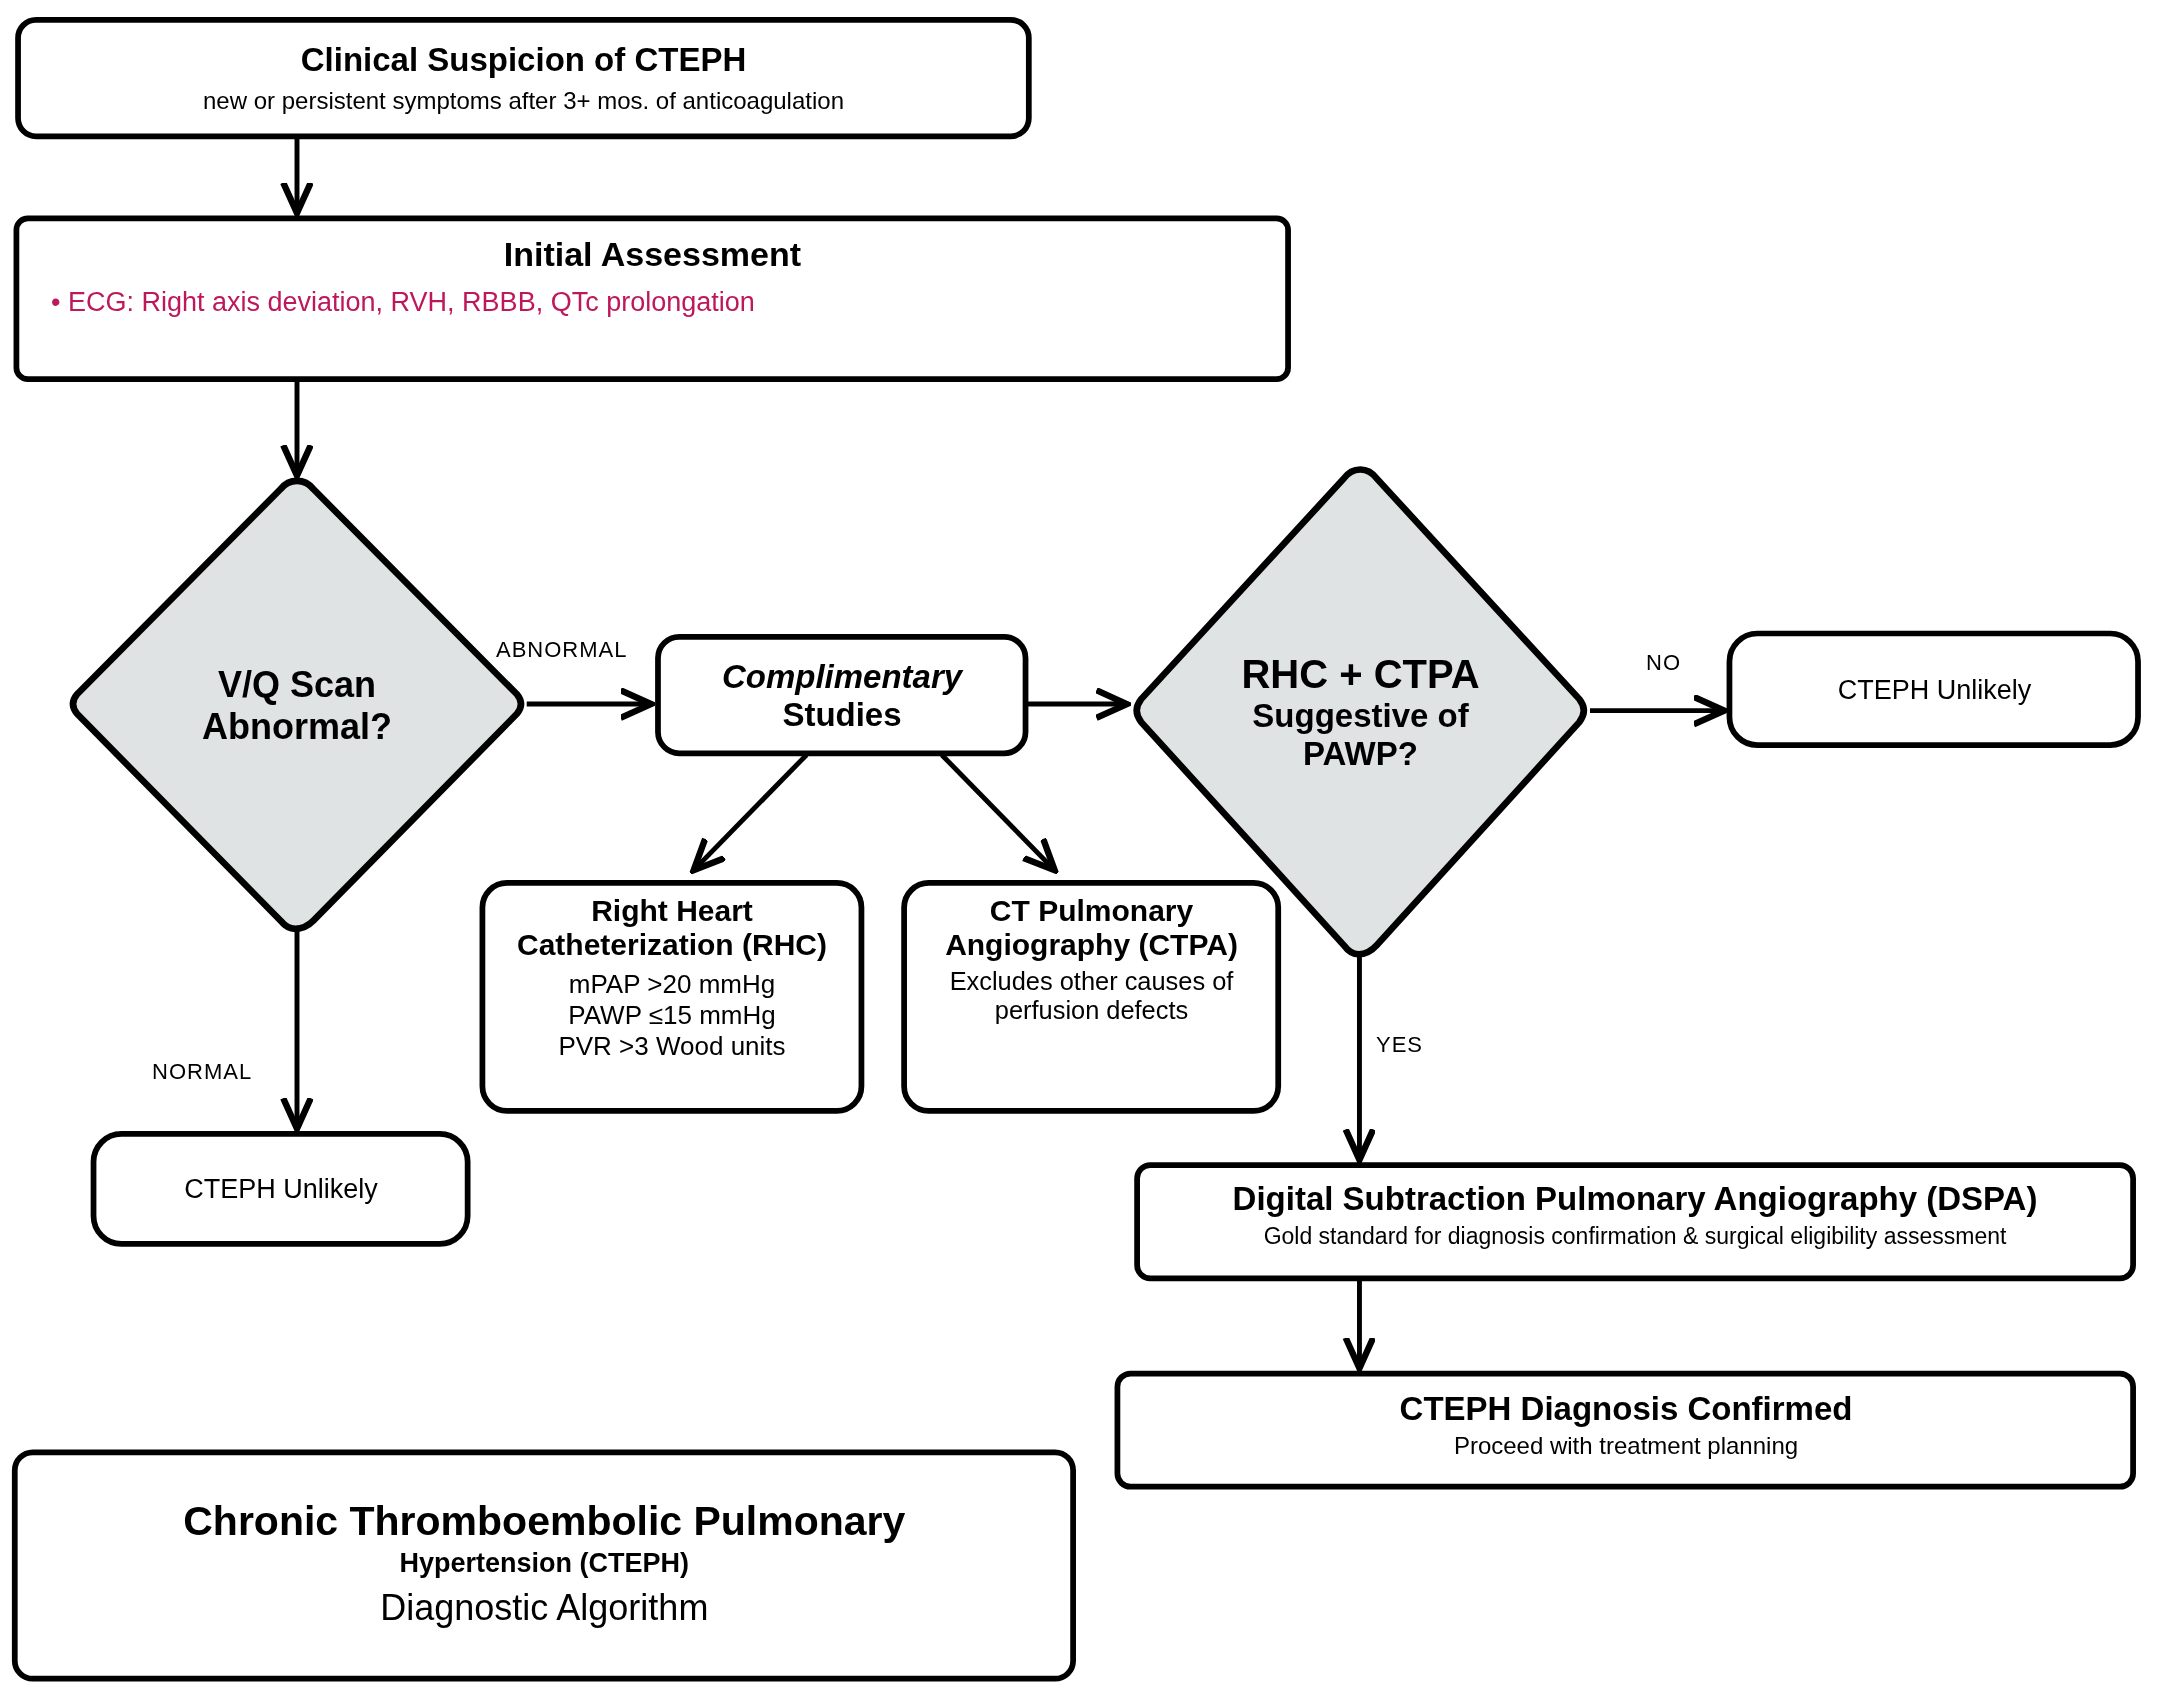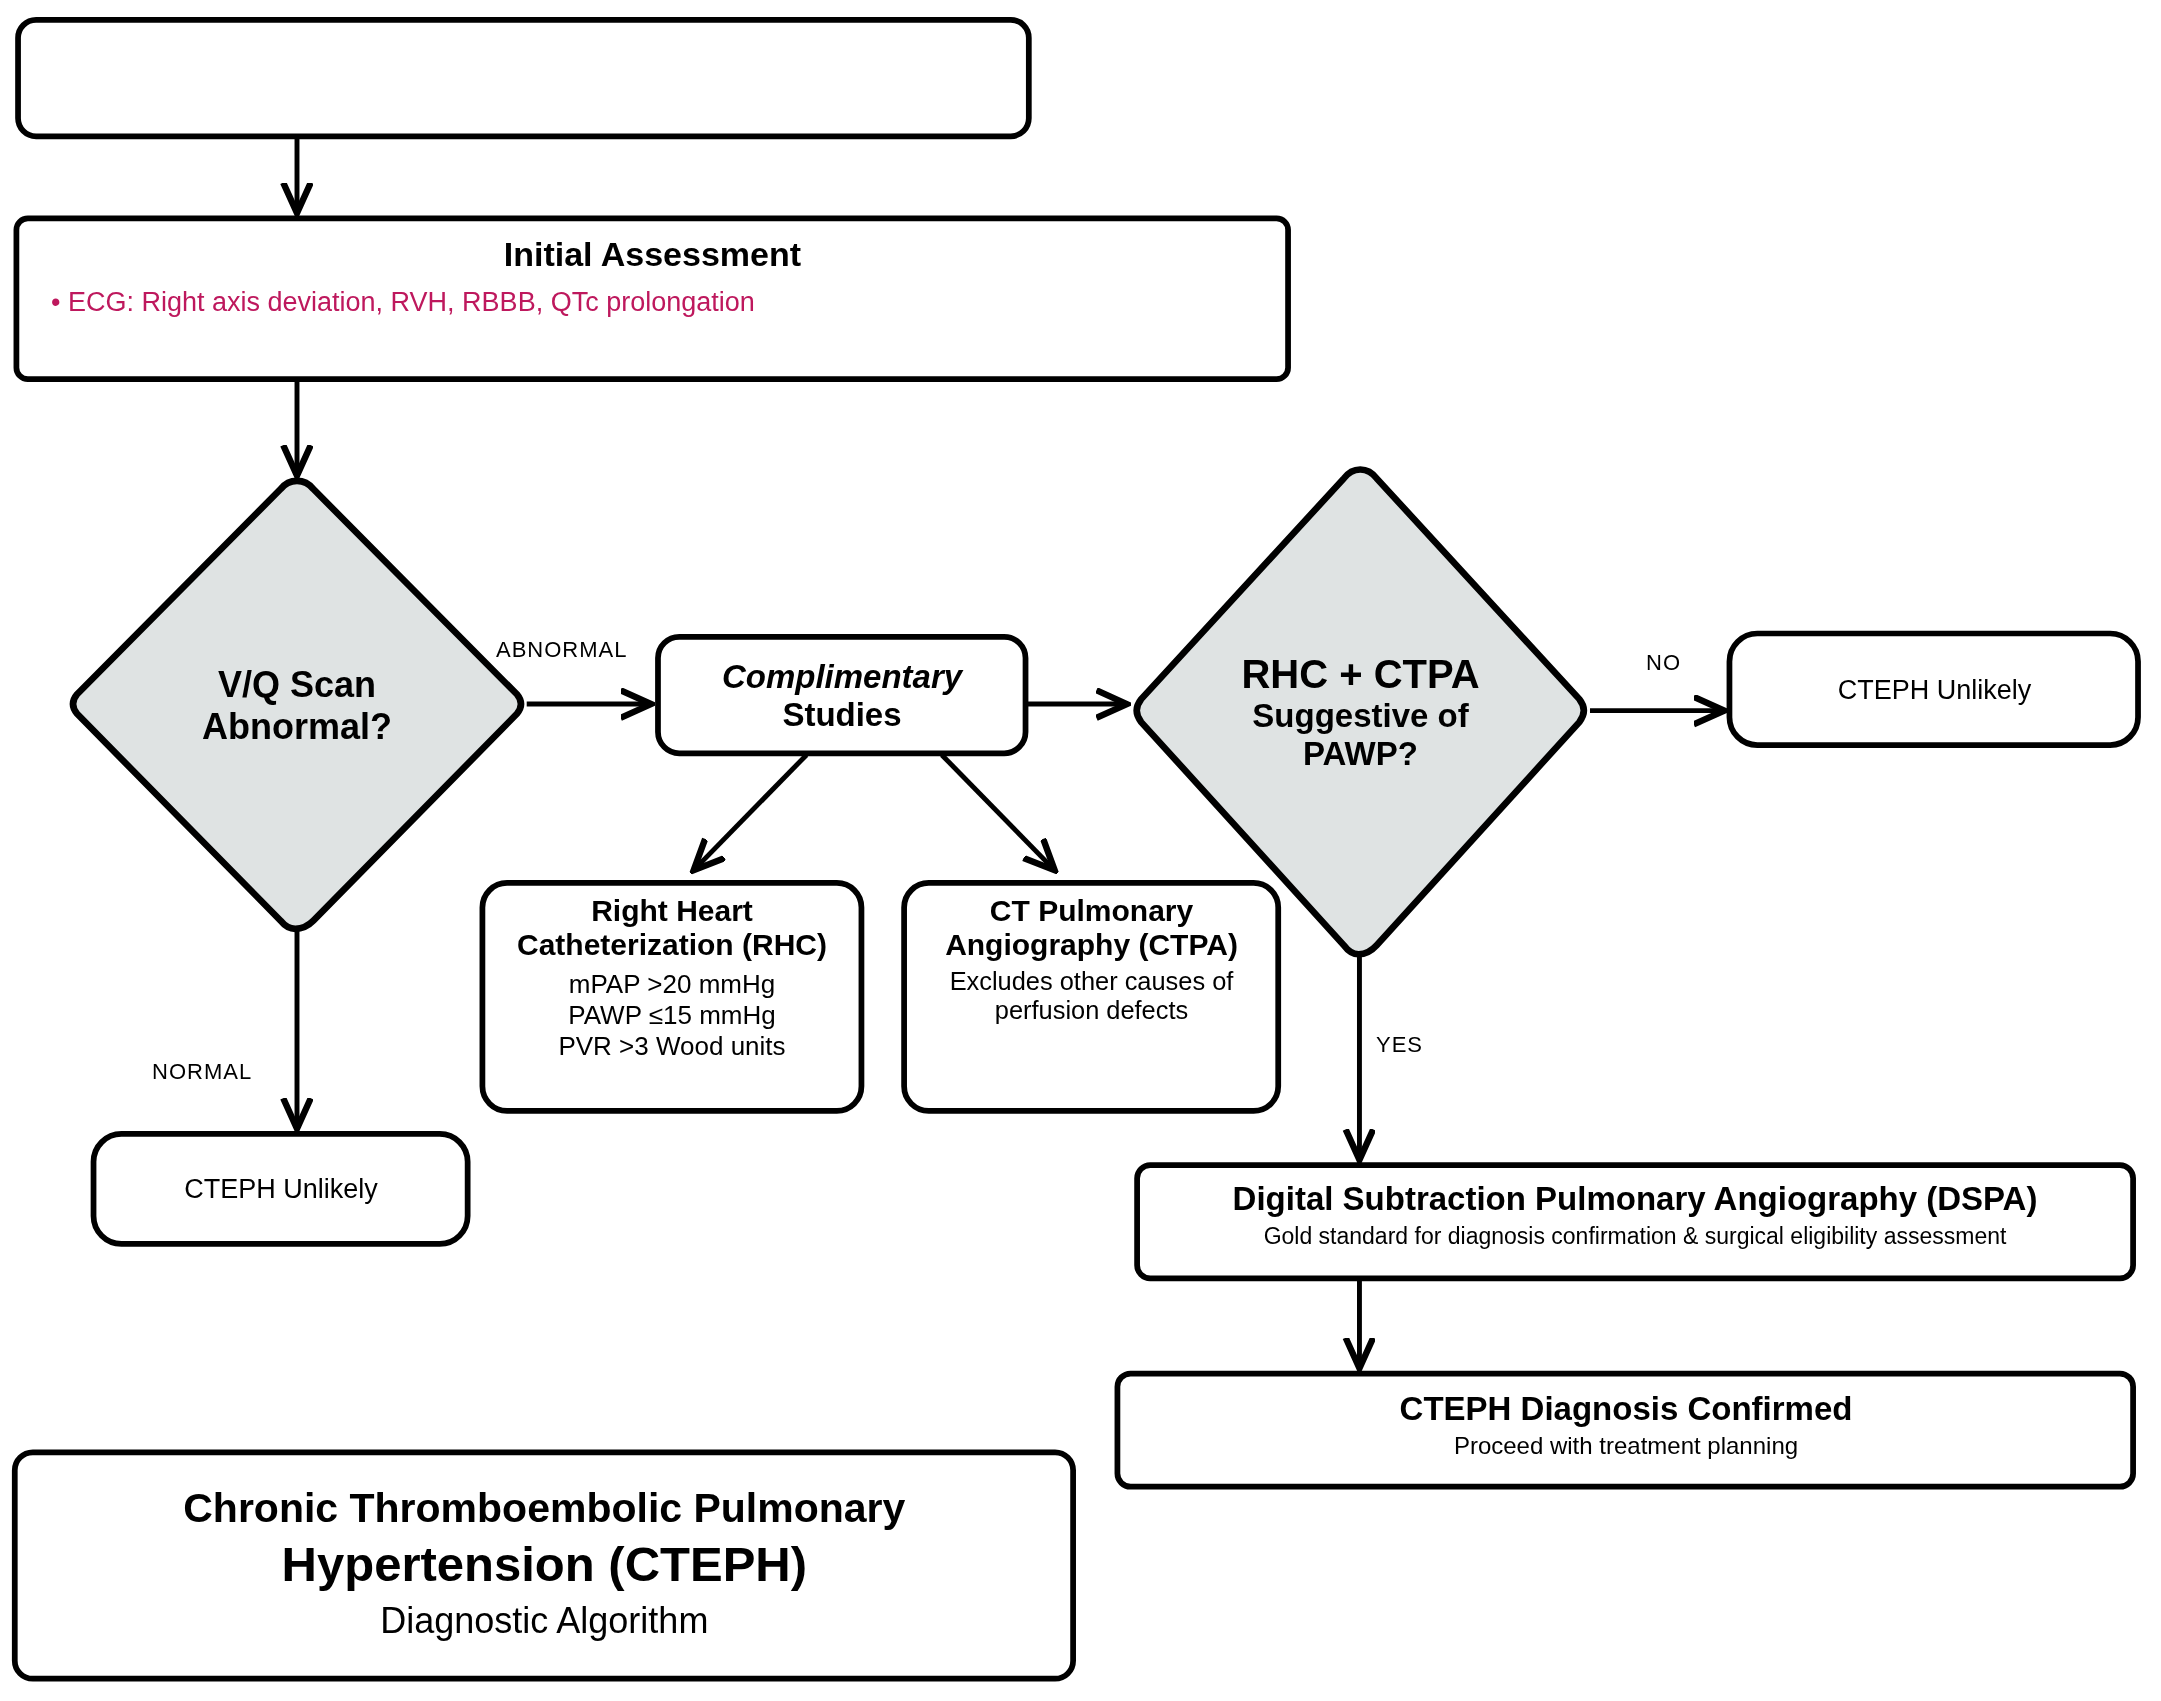--- a/index.html
+++ b/index.html
@@ -145,20 +145,24 @@
 
     <line class="conn" x1="1252" y1="858" x2="1370" y2="858" marker-end="url(#arrowhead)"></line>
 
     <line class="conn" x1="1938" y1="866" x2="2098" y2="866" marker-end="url(#arrowhead)"></line>
 
     <line class="conn" x1="1657" y1="1163" x2="1657" y2="1410" marker-end="url(#arrowhead)"></line>
 
     <line class="conn" x1="1657" y1="1558" x2="1657" y2="1664" marker-end="url(#arrowhead)"></line>
   </svg>
 
+  <div class="node-text" style="left:18px; top:19.7px; width:1011px; height:117px;">
+    <div class="t-title" style="font-size:33px;">Clinical Suspicion of CTEPH</div>
+    <div class="t-sub" style="font-size:24px; margin-top:8.2px;">new or persistent symptoms after 3+ mos. of anticoagulation</div>
+  </div>
 
   <div class="node-text" style="left:16.4px; top:231px; width:1272px; height:46px;">
     <div class="t-title" style="font-size:34px;">Initial Assessment</div>
   </div>
   <div class="bullets" style="left:51px; top:287px; width:1215px;">
     <div>• ECG: Right axis deviation, RVH, RBBB, QTc prolongation</div>
   </div>
 
   <div class="node-text" style="left:100px; top:648px; width:394px; height:115px;">
     <div class="t-title" style="font-size:36px;">V/Q Scan</div>
@@ -204,21 +208,21 @@
     <div class="t-sub" style="font-size:23px; margin-top:4.9px;">Gold standard for diagnosis confirmation &amp; surgical eligibility assessment</div>
   </div>
 
   <div class="node-text" style="left:1118px; top:1374px; width:1016px; height:102px;">
     <div class="t-title" style="font-size:33px;">CTEPH Diagnosis Confirmed</div>
     <div class="t-sub" style="font-size:24px; margin-top:4.9px;">Proceed with treatment planning</div>
   </div>
 
   <div class="node-text" style="left:14.8px; top:1461px; width:1059px; height:205px;">
     <div class="t-title" style="font-size:41px;">Chronic Thromboembolic Pulmonary</div>
-    <div class="t-title" style="font-size:49px; margin-top:3.3px;">Hypertension (CTEPH)</div>
+    <div class="t-title" style="font-size:27px; margin-top:3.3px;">Hypertension (CTEPH)</div>
     <div class="t-sub" style="font-size:36px; margin-top:8.2px;text-align:center;">Diagnostic Algorithm</div>
   </div>
 
   <div class="lbl edge-label" style="left:496px; top:637px;">ABNORMAL</div>
 
   <div class="lbl edge-label" style="left:152px; top:1059px;">NORMAL</div>
 
   <div class="lbl edge-label" style="left:1646px; top:650px;">NO</div>
 
   <div class="lbl edge-label" style="left:1376px; top:1032px;">YES</div>

